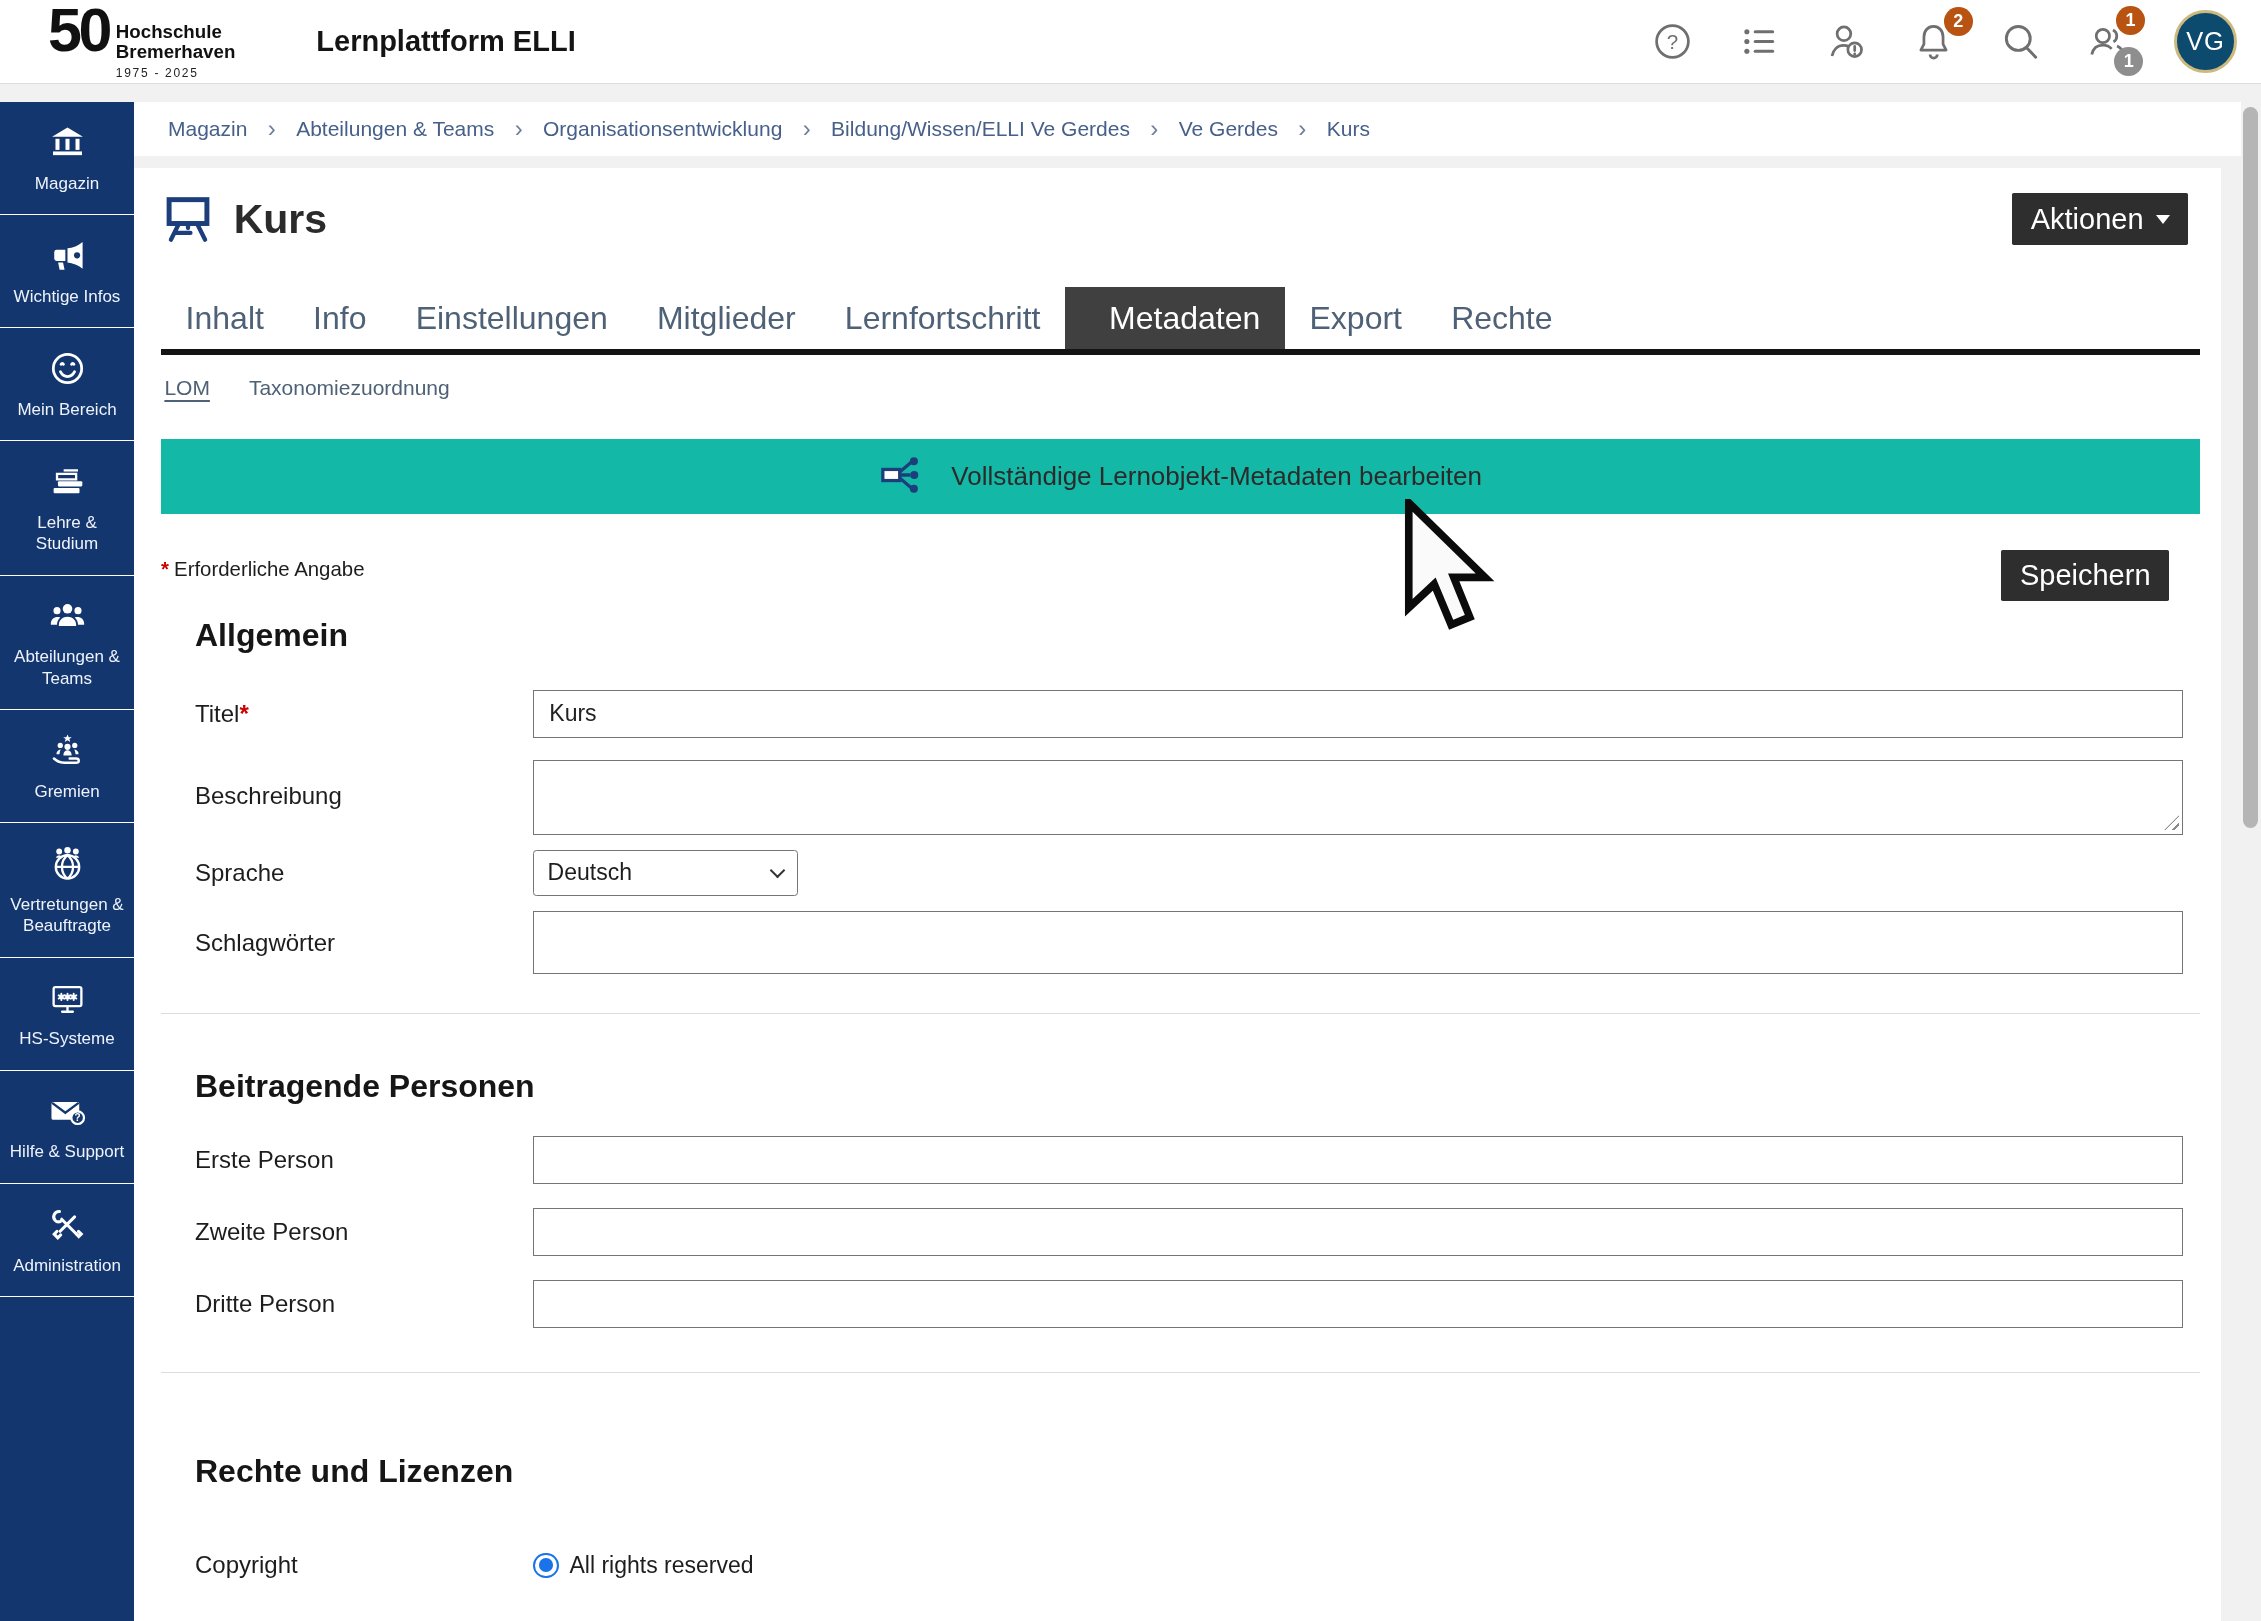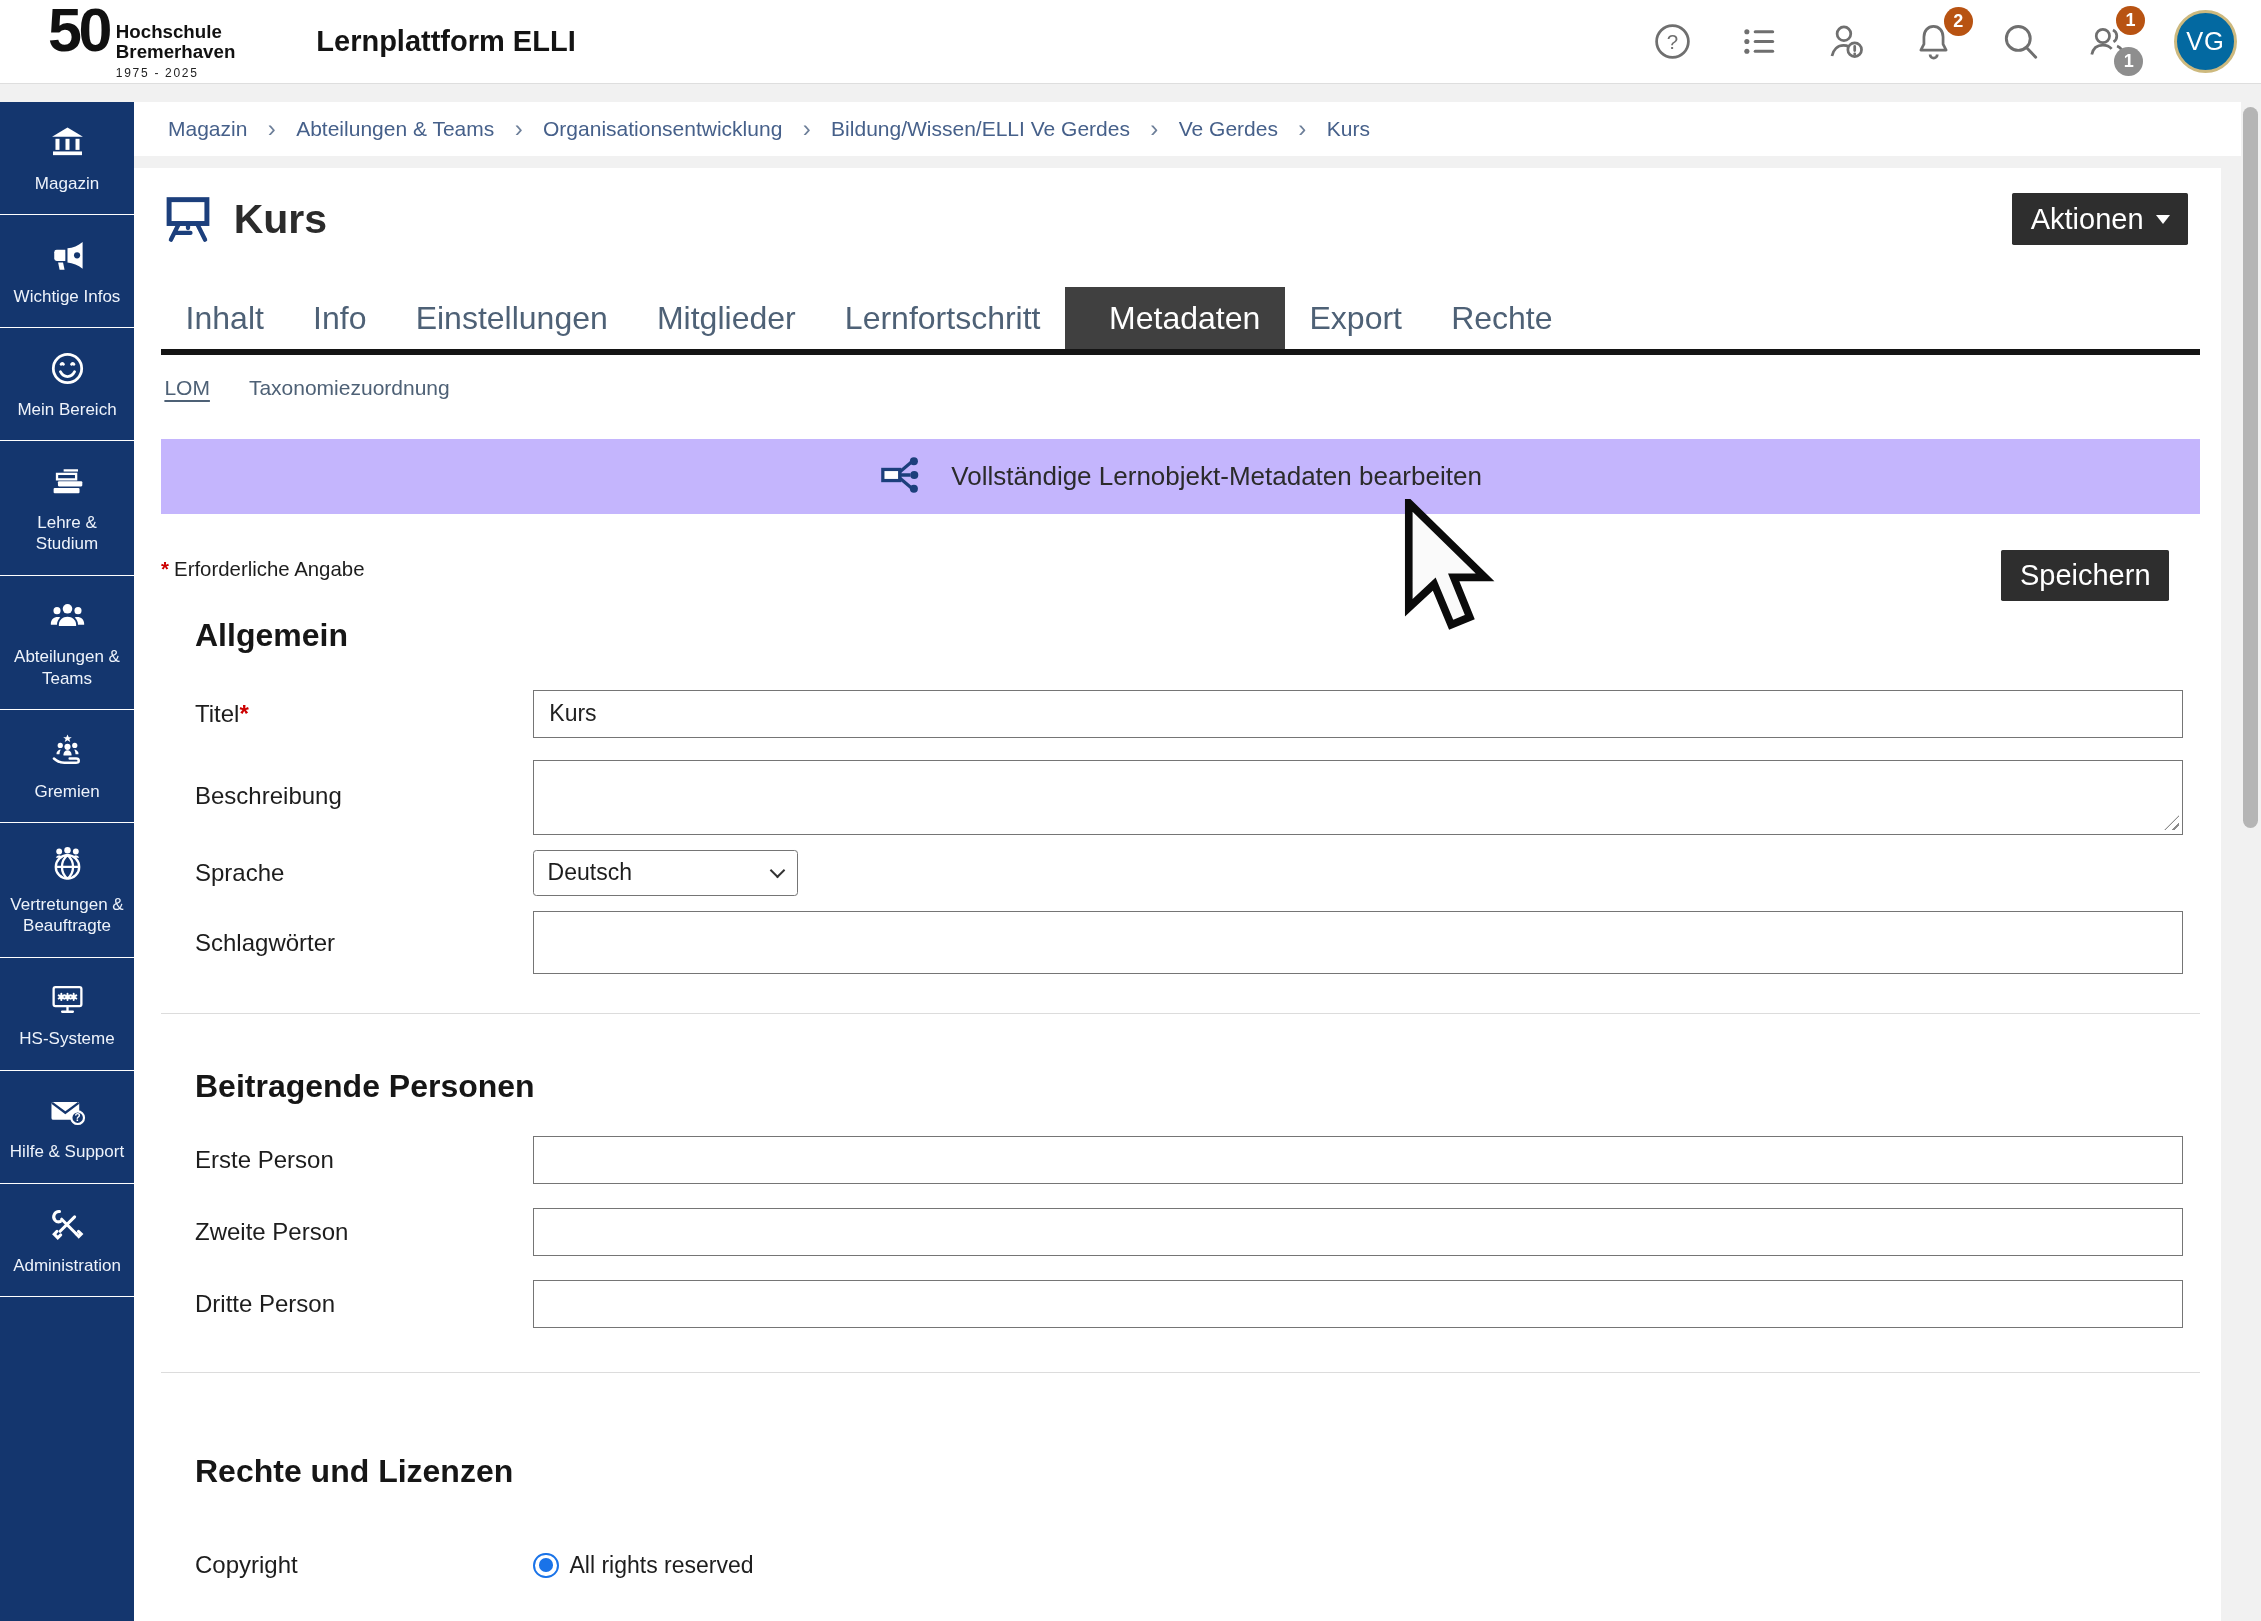--- a/index.html
+++ b/index.html
@@ -19,21 +19,21 @@
   .top-icons { margin-left: auto; margin-right: 24px; display: flex; align-items: center; gap: 46px; }
   .tool-icon { position: relative; width: 41px; height: 41px; cursor: pointer; }
   .tool-icon svg { width: 41px; height: 41px; }
   .badge { position: absolute; min-width: 29px; height: 29px; border-radius: 14.4px; color: #fff;
            font-size: 18px; font-weight: 700; display: flex; align-items: center; justify-content: center; }
   .badge-orange { background: #b85312; }
   .badge-gray { background: #8e8e8e; }
   .bell-badge { top: -13.6px; right: -18.7px; }
   .contact-badge-top { top: -15.3px; right: -17px; }
   .contact-badge-bottom { bottom: -13.6px; right: -15.3px; }
-  .avatar { width: 63px; height: 63px; border-radius: 50%; background: #0369a1; border: 3.4px solid #cdb97e;
+  .avatar { width: 63px; height: 63px; border-radius: 50%; background: #0c4a6e; border: 3.4px solid #cdb97e;
             color: #fff; font-size: 25.5px; display: flex; align-items: center; justify-content: center;
             letter-spacing: 0.8px; cursor: pointer; }
 
   
   .sidebar { position: absolute; top: 102px; left: 0; bottom: 0; width: 134px; background: #14366e;
              display: flex; flex-direction: column; z-index: 4; }
   .side-item { display: flex; flex-direction: column; align-items: center; text-align: center;
                padding: 22px 6px 20.4px; border-bottom: 1.7px solid #ffffff; cursor: pointer; min-height: 112px; }
   .side-item:last-of-type { border-bottom: 1.7px solid #ffffff; }
   .side-item svg { width: 37px; height: 37px; }
@@ -59,21 +59,21 @@
                 border-top: 9.3px solid #fff; }
 
   .tabs { display: flex; margin-top: 41px; border-bottom: 6px solid #141414; }
   .tab { padding: 12.7px 24.6px; font-size: 32px; color: #4e6176; cursor: pointer; white-space: nowrap; }
   .tab.active { background: #404040; color: #ffffff; padding-left: 44px; }
 
   .subtabs { display: flex; gap: 39px; margin-top: 20.4px; padding-left: 3.4px; }
   .subtab { font-size: 21px; color: #4e6176; cursor: pointer; }
   .subtab.active { text-decoration: underline; text-underline-offset: 5.1px; }
 
-  .meta-bar { margin-top: 39px; height: 75px; background: #c4b5fd; display: flex; align-items: center;
+  .meta-bar { margin-top: 39px; height: 75px; background: #14b8a6; display: flex; align-items: center;
               justify-content: center; gap: 26px; cursor: pointer; }
   .meta-bar svg { width: 46px; height: 46px; }
   .meta-bar-label { font-size: 26px; color: #2b2b2b; }
 
   .form-head { display: flex; align-items: flex-start; margin-top: 36px; }
   .required-hint { font-size: 20.4px; color: #1d1d1d; padding-top: 8.5px; }
   .req { color: #cc0000; font-weight: 700; padding-right: 5.1px; }
   .save-btn { margin-left: auto; margin-right: 31px; }
 
   .section-heading { margin-left: 34px; font-size: 32px; font-weight: 700; color: #161616; }

